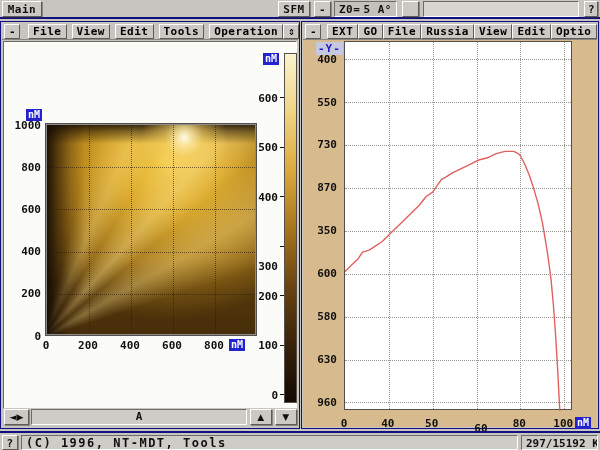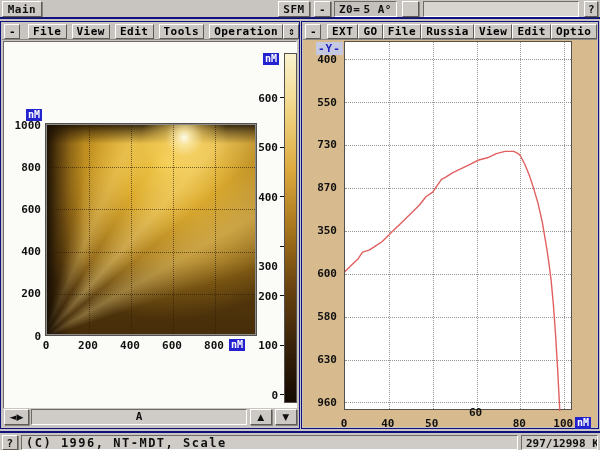--- a/index.html
+++ b/index.html
@@ -219,25 +219,25 @@
         <span class="ticklabel" style="right: 260px; top: 270.105px;">580</span>
         <span class="ticklabel" style="right: 260px; top: 227.198px;">600</span>
         <span class="ticklabel" style="right: 260px; top: 184.291px;">350</span>
         <span class="ticklabel" style="right: 260px; top: 141.384px;">870</span>
         <span class="ticklabel" style="right: 260px; top: 98.4767px;">730</span>
         <span class="ticklabel" style="right: 260px; top: 55.5698px;">550</span>
         <span class="ticklabel" style="right: 260px; top: 12.6628px;">400</span>
         <span class="ticklabel" style="left: 29px; top: 377px; width: 24px; text-align: center;">0</span>
         <span class="ticklabel" style="left: 72.8462px; top: 377px; width: 24px; text-align: center;">40</span>
         <span class="ticklabel" style="left: 116.692px; top: 377px; width: 24px; text-align: center;">50</span>
-        <span class="ticklabel" style="left: 160.538px; top: 366px; width: 24px; text-align: center;">60</span>
+        <span class="ticklabel" style="left: 160.538px; top: 382px; width: 24px; text-align: right;">60</span>
         <span class="ticklabel" style="left: 204.385px; top: 377px; width: 24px; text-align: center;">80</span>
         <span class="ticklabel" style="left: 248.231px; top: 377px; width: 24px; text-align: center;">100</span>
       </div>
   </div>
 
   <div id="statusbar">
     <button class="btn" style="left:2px;top:2px;width:16px;height:15px;">?</button>
-    <div class="sunken statusfield" style="left:21px;top:2px;width:497px;height:15px;">(C) 1996, NT-MDT, Scale</div>
-    <div class="sunken statusfield" style="left:521px;top:2px;width:77px;height:15px;letter-spacing:0;font-size:11px;">297/12998 K</div>
+    <div class="sunken statusfield" style="left:21px;top:2px;width:497px;height:15px;">(C) 1996, NT-MDT, Tools</div>
+    <div class="sunken statusfield" style="left:521px;top:2px;width:77px;height:15px;letter-spacing:0;font-size:11px;">297/15192 K</div>
   </div>
 
 </div>
 
 </body></html>

